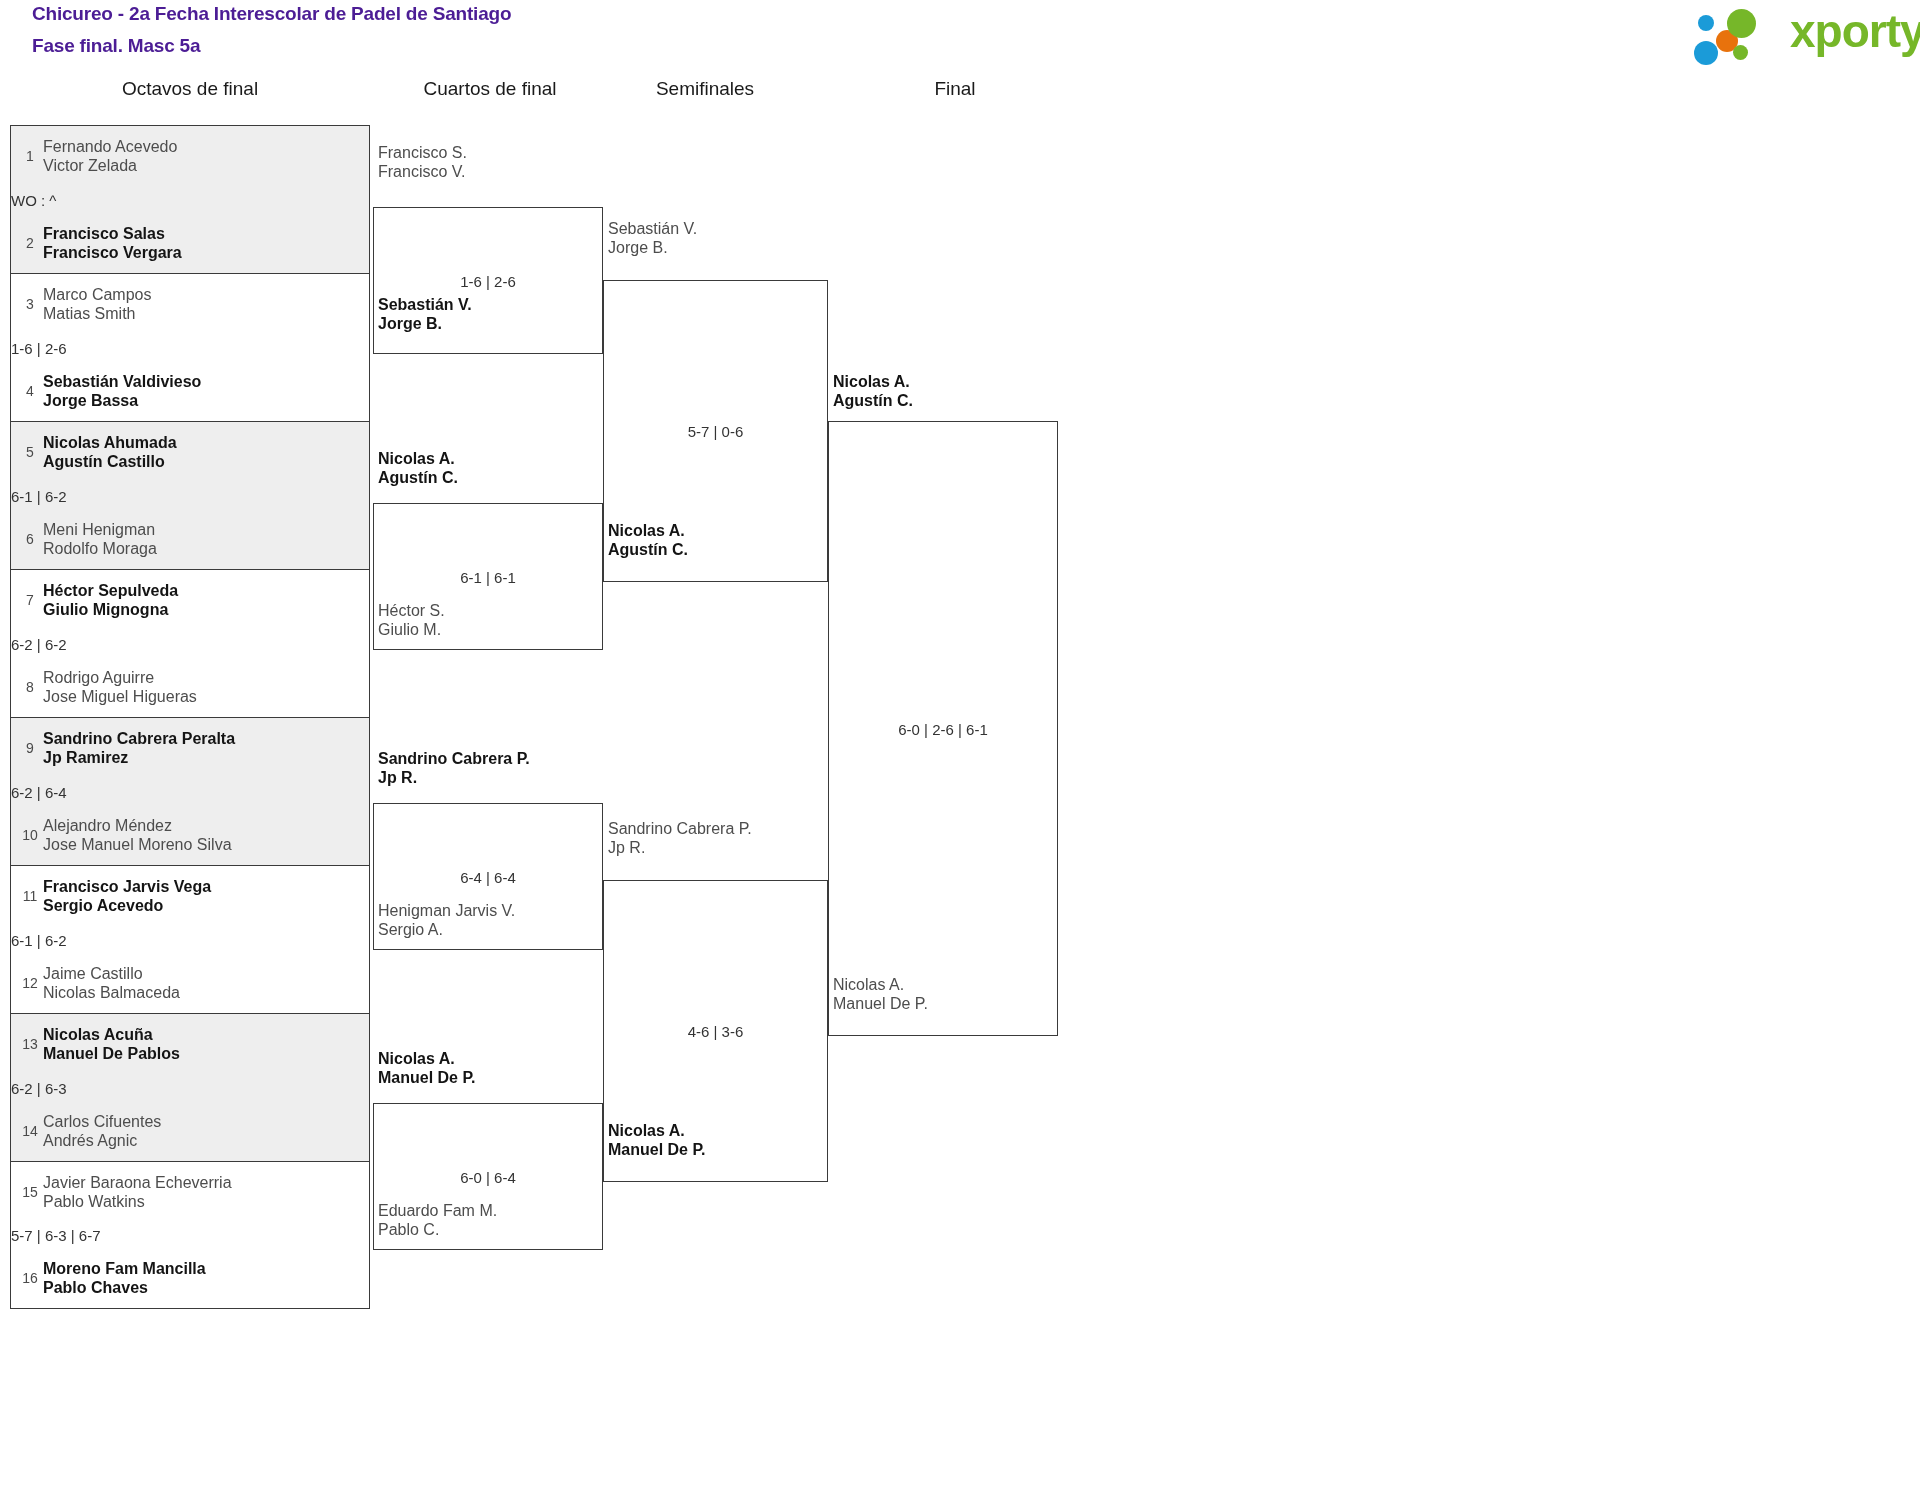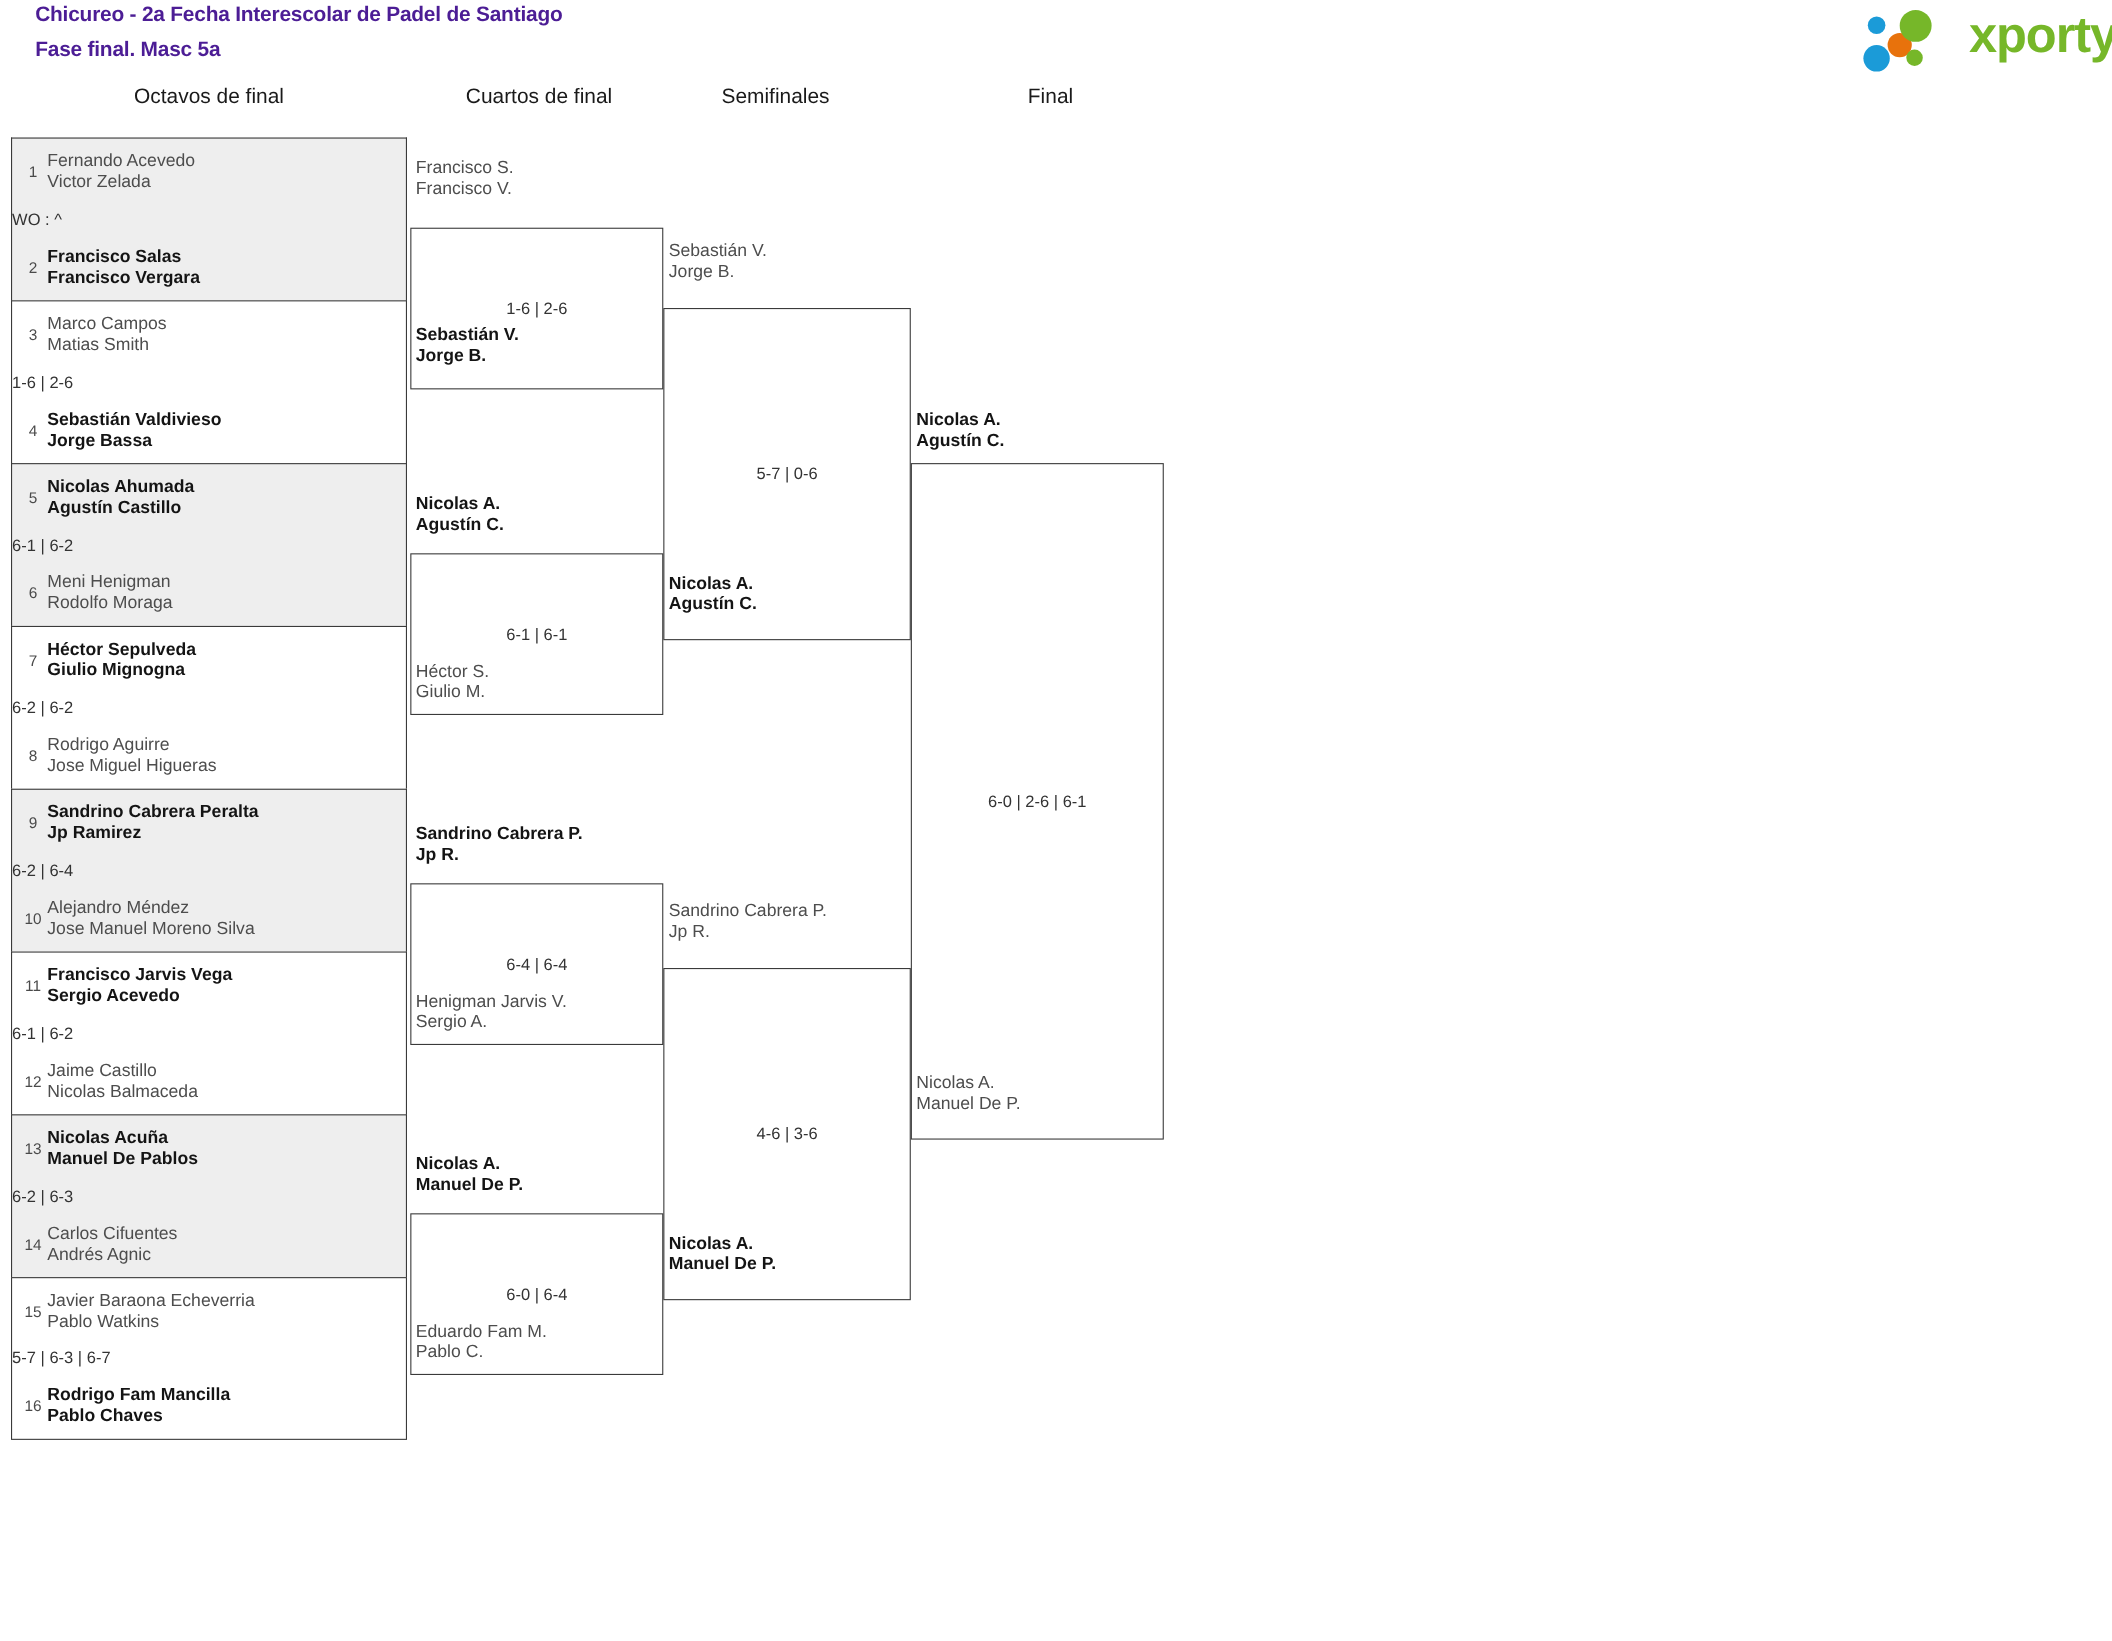--- a/index.html
+++ b/index.html
@@ -236,21 +236,21 @@
       <span class="r1-seed">15</span>
       <div class="r1-names lose">
         <div>Javier Baraona Echeverria</div>
         <div>Pablo Watkins</div>
       </div>
     </div>
     <div class="r1-score">5-7 | 6-3 | 6-7</div>
     <div class="r1-team bot">
       <span class="r1-seed">16</span>
       <div class="r1-names win">
-        <div>Rodrigo Fam Mancilla</div>
+        <div>Moreno Fam Mancilla</div>
         <div>Pablo Chaves</div>
       </div>
     </div>
   </div>
 </div>
 
 <div class="mteam lose" style="left:378px;top:143px;">
   <div>Francisco S.</div>
   <div>Francisco V.</div>
 </div>

